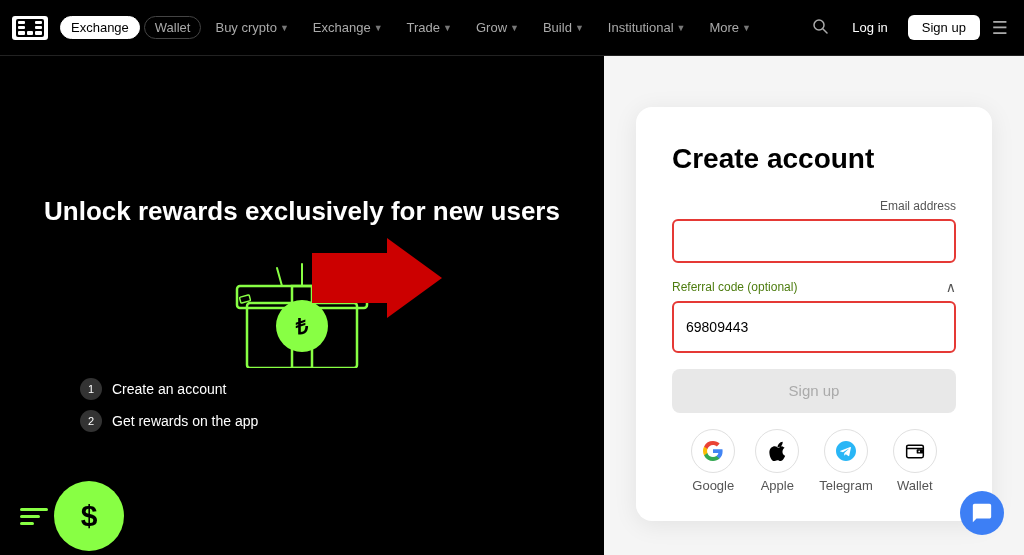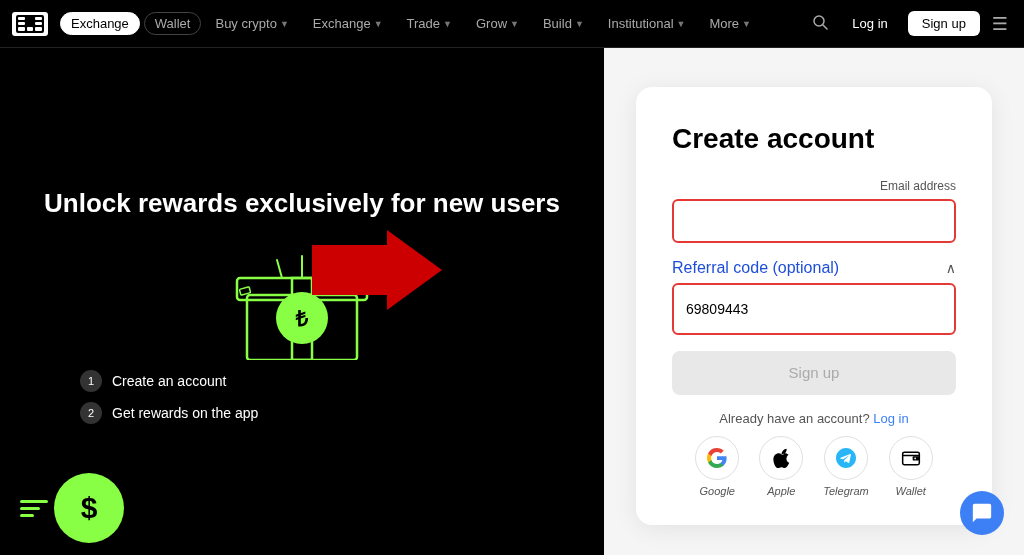--- a/index.html
+++ b/index.html
@@ -9,21 +9,21 @@
       height: 555px;
       overflow: hidden;
       background: #000;
     }
 
     
     .navbar {
       display: flex;
       align-items: center;
       background: #000;
-      height: 48px;
+      height: 56px;
       padding: 0 12px;
       gap: 4px;
       border-bottom: 1px solid #222;
       position: relative;
       z-index: 10;
     }
     .logo {
       display: flex;
       align-items: center;
       margin-right: 8px;
@@ -253,22 +253,22 @@
       margin-bottom: 16px;
       background: #fff;
     }
     .referral-label-row {
       display: flex;
       justify-content: space-between;
       align-items: center;
       margin-bottom: 6px;
     }
     .referral-label {
-      font-size: 16px;
-      color: #1d4ed8;
+      font-size: 12px;
+      color: #4d7c0f;
     }
     .referral-chevron {
       font-size: 14px;
       color: #555;
       cursor: pointer;
     }
     .referral-input {
       width: 100%;
       height: 52px;
       border: 2px solid #e53935;
@@ -324,23 +324,22 @@
       height: 44px;
       border-radius: 50%;
       border: 1px solid #e0e0e0;
       display: flex;
       align-items: center;
       justify-content: center;
       font-size: 20px;
       background: #fff;
     }
     .social-label {
-      font-size: 11px;
+      font-size: 13px;
       color: #555;
-      font-style: italic;
     }
 
     
     .chat-bubble {
       position: fixed;
       bottom: 20px;
       right: 20px;
       width: 44px;
       height: 44px;
       background: #3d7ff5;
@@ -483,24 +482,20 @@
       <input class="form-input" type="email" placeholder="" style="">
 
       <div class="referral-label-row">
         <span class="referral-label">Referral code (optional)</span>
         <span class="referral-chevron">∧</span>
       </div>
       <input class="referral-input" type="text" value="69809443" style="">
 
       <button class="signup-submit-btn">Sign up</button>
 
-      <div class="already-account">
-        <span>Already have an account?</span>
-        <a>Log in</a>
-      </div>
 
 
       <div class="social-buttons">
         <div class="social-btn">
           <div class="social-icon-circle">
             <svg width="20" height="20" viewBox="0 0 20 20">
               <path d="M19.6 10.23c0-.68-.06-1.36-.17-2H10v3.79h5.39a4.6 4.6 0 01-2 3.02v2.51h3.23c1.89-1.74 2.98-4.3 2.98-7.32z" fill="#4285F4"></path>
               <path d="M10 20c2.7 0 4.96-.9 6.62-2.42l-3.23-2.51c-.9.6-2.04.96-3.39.96-2.6 0-4.81-1.76-5.6-4.12H1.08v2.6A10 10 0 0010 20z" fill="#34A853"></path>
               <path d="M4.4 11.91A6.01 6.01 0 014.08 10c0-.66.12-1.3.32-1.91V5.49H1.08A10 10 0 000 10c0 1.62.39 3.14 1.08 4.51l3.32-2.6z" fill="#FBBC05"></path>
               <path d="M10 3.97c1.47 0 2.79.5 3.83 1.5l2.86-2.86C14.96.99 12.7 0 10 0A10 10 0 001.08 5.49l3.32 2.6C5.19 5.73 7.4 3.97 10 3.97z" fill="#EA4335"></path>

